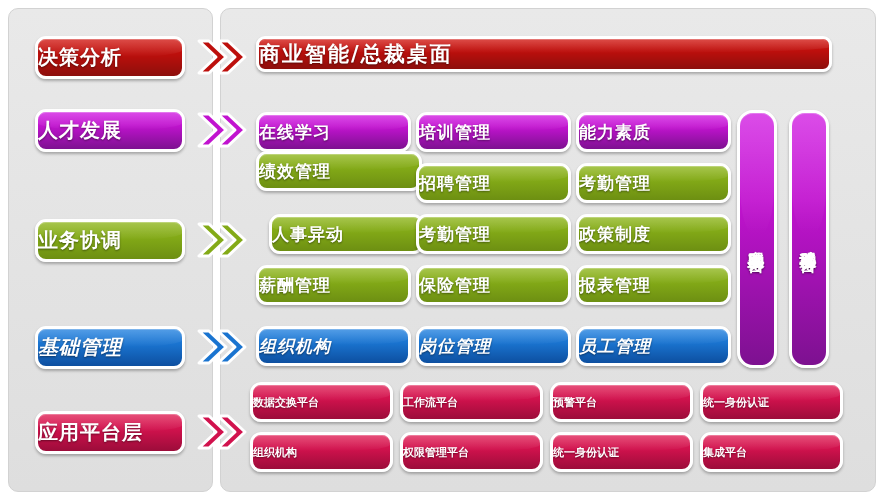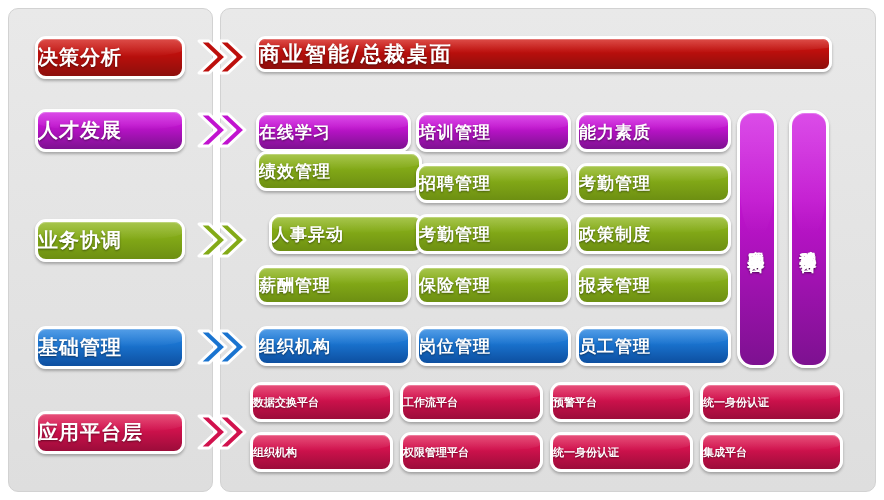--- a/index.html
+++ b/index.html
@@ -54,21 +54,21 @@
     height: 48%;
     border-radius: 8px 8px 40% 40%;
     background: linear-gradient(180deg, rgba(255,255,255,.22), rgba(255,255,255,0));
     pointer-events: none;
   }
 
   
   .c-red    { background: linear-gradient(180deg, #d31a14 0%, #bd0f0c 40%, #8d0f0c 100%); }
   .c-purple { background: linear-gradient(180deg, #d11ae2 0%, #c113cf 35%, #7d1190 100%); }
   .c-green  { background: linear-gradient(180deg, #8fb61c 0%, #83aa17 40%, #6d8f12 100%); }
-  .c-blue   { background: linear-gradient(180deg, #2382e0 0%, #1a74d0 40%, #0d4fa0 100%); }
+  .c-blue   { background: linear-gradient(180deg, #2382e0 0%, #1a74d0 40%, #0d4fa0 100%); font-style: italic; }
   .c-crimson{ background: linear-gradient(180deg, #e01f55 0%, #d1124d 40%, #9c0c3a 100%); }
 
   
   .stage-label {
     left: 35px;
     width: 150px;
     height: 43px;
     font-size: 20px;
   }
 

